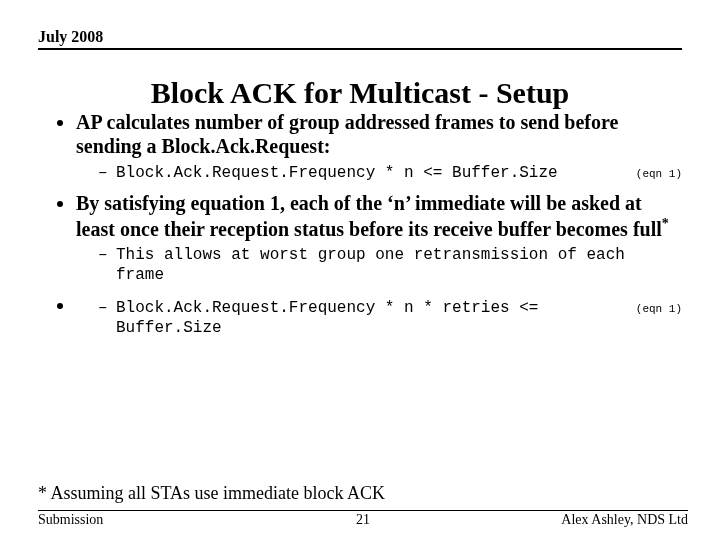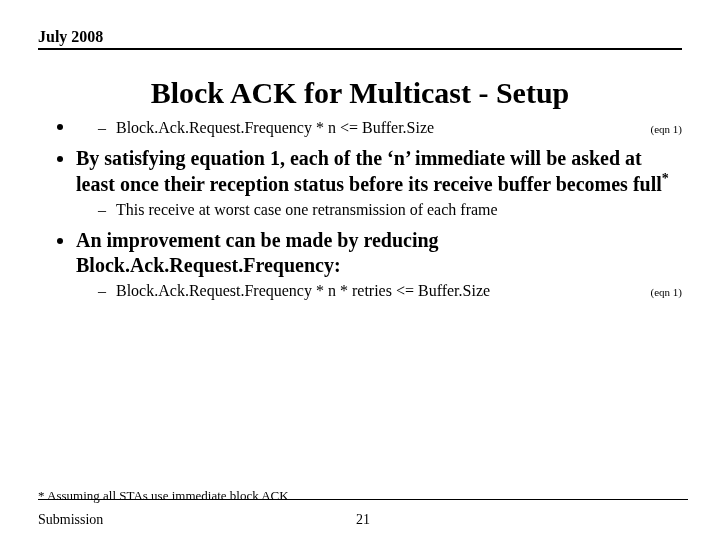--- a/index.html
+++ b/index.html
@@ -42,20 +42,21 @@
     padding-left: 22px;
     font-size: 16px;
     font-weight: normal;
     margin-top: 4px;
     margin-bottom: 8px;
   }
   ul.b2 > li {
     position: relative;
     padding-left: 18px;
     line-height: 1.25;
+    font-family: Liberation Mono, monospace;
   }
   ul.b2 > li::before {
     content: "–";
     position: absolute;
     left: 0;
   }
   .eqrow {
     display: flex;
     justify-content: space-between;
     align-items: baseline;
@@ -63,73 +64,74 @@
   .eqlabel {
     font-weight: normal;
     font-size: 11px;
     white-space: nowrap;
     padding-left: 30px;
   }
   .footnote {
     position: absolute;
     left: 38px;
     bottom: 36px;
-    font-size: 13px;
+    font-size: 18px;
   }
   .ftr {
     position: absolute;
     left: 38px;
     right: 32px;
     bottom: 12px;
     border-top: 1.5px solid #000;
     display: flex;
     justify-content: space-between;
     font-size: 14px;
-    padding-top: 12px;
+    padding-top: 1px;
   }
   .ftr .c { position: absolute; left: 50%; transform: translateX(-50%); }
   .sup { vertical-align: super; font-size: 0.7em; }
 </style>
 </head>
 <body>
 
 <div class="hdr">
   <span>July 2008</span>
 </div>
 
 <div class="title">Block ACK for Multicast - Setup</div>
 
 <ul class="b1">
   <li>
+    <span>AP calculates number of group addressed frames to send before sending a Block.Ack.Request:</span>
     <ul class="b2">
       <li>
         <div class="eqrow">
           <span>Block.Ack.Request.Frequency * n &lt;= Buffer.Size</span>
           <span class="eqlabel">(eqn 1)</span>
         </div>
       </li>
     </ul>
   </li>
   <li>
     <span>By satisfying equation 1, each of the ‘n’ immediate will be asked at least once their reception status before its receive buffer becomes full</span><span class="sup">*</span>
     <ul class="b2">
-      <li>This receive at worst case one retransmission of each frame</li>
+      <li>This allows at worst group one retransmission of each frame</li>
     </ul>
   </li>
   <li>
-    <span>An improvement can be made by reducing Block.Ack.Request.Frequency:</span>
     <ul class="b2">
       <li>
         <div class="eqrow">
           <span>Block.Ack.Request.Frequency * n * retries &lt;= Buffer.Size</span>
           <span class="eqlabel">(eqn 1)</span>
         </div>
       </li>
     </ul>
   </li>
 </ul>
 
 <div class="footnote">* Assuming all STAs use immediate block ACK</div>
 
 <div class="ftr">
   <span>Submission</span>
   <span class="c">21</span>
+  <span>Alex Ashley, NDS Ltd</span>
 </div>
 
 </body></html>

